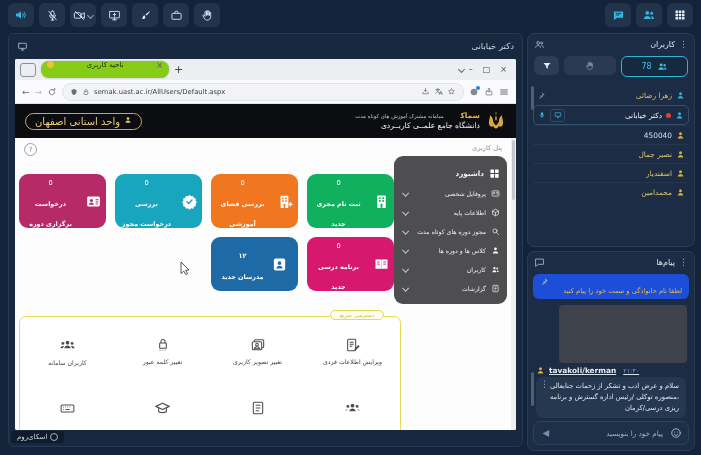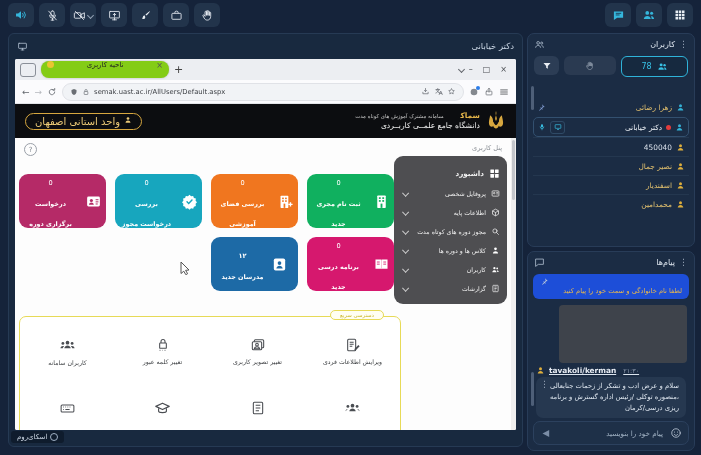--- a/index.html
+++ b/index.html
@@ -86,21 +86,21 @@
   #msg-panel{left:527px;top:251px;width:168px;height:200px;display:flex;flex-direction:column;}
   .phd{height:20px;display:flex;align-items:center;padding:0 6px;direction:rtl;gap:4px;flex:none;}
   .kebab{color:#93a1b4;font-size:9px;line-height:1;}
   .ptitle{font-size:8px;color:#dde5ee;}
   .phd .hd-ic{margin-left:0;margin-right:auto;}
   .ctr{display:flex;direction:rtl;gap:5px;padding:2px 6px 5px;}
   .cnt-btn{flex:1.25;height:19px;border:1px solid #2fb3d9;border-radius:6px;background:#16293f;color:#38c2e6;
            display:flex;align-items:center;justify-content:center;gap:5px;font-size:8px;}
   .hand-btn{flex:1;height:19px;background:#2a3a51;border-radius:6px;display:flex;align-items:center;justify-content:center;}
   .filter-btn{width:25px;height:19px;background:#2c3d55;border-radius:6px;display:flex;align-items:center;justify-content:center;}
-  .ulist{position:relative;margin:16px 5px;text-align:right;}
+  .ulist{position:relative;margin:4px 5px;text-align:right;}
   .urow{height:19px;display:flex;align-items:center;gap:4px;direction:rtl;padding:0 4px;
         border-top:1px solid #24374f;font-size:7.4px;box-sizing:border-box;}
   .urow:first-child{border-top:none;}
   .urow.hilite{border:1px solid #33506f;border-radius:5px;height:20px;}
   .nm-g{color:#e2c06e;} .nm-w{color:#d7dee8;} .nm-c{color:#eef2f7;}
   .reddot{width:5px;height:5px;border-radius:50%;background:#e33c3c;flex:none;}
   .rowend{margin-right:auto;display:flex;gap:4px;align-items:center;}
   .shbox{width:13px;height:11px;border:1px solid #2f4a66;border-radius:3px;display:flex;align-items:center;justify-content:center;}
   .vthumb{position:absolute;width:3px;border-radius:2px;background:#4e5f78;}
   

